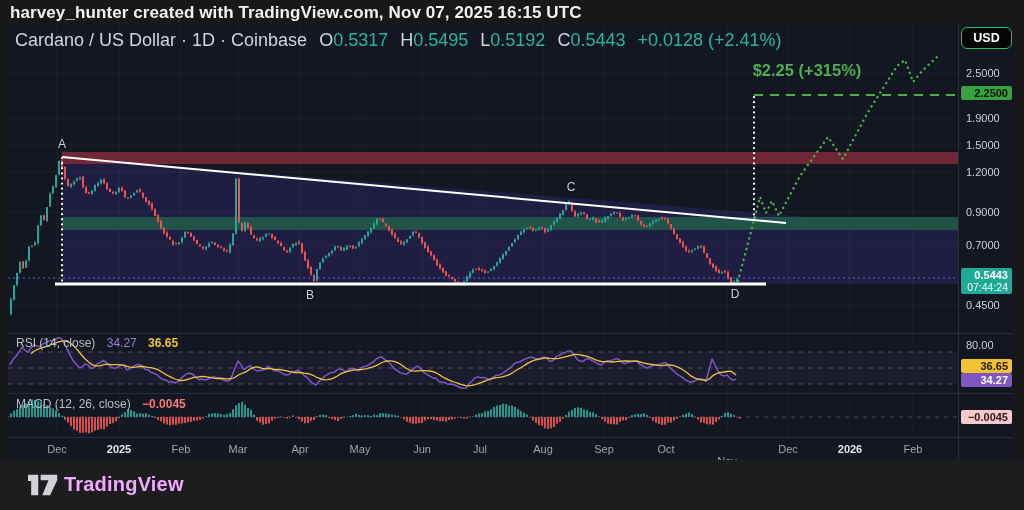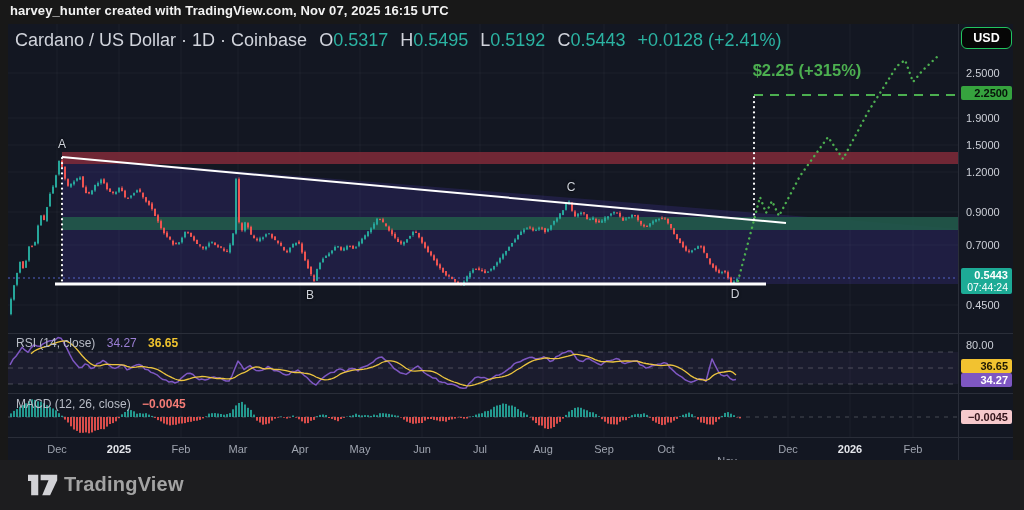--- a/index.html
+++ b/index.html
@@ -1,40 +1,40 @@
 <!DOCTYPE html>
 <html><head>
 <meta charset="utf-8">
 <style>
   html,body{margin:0;padding:0;width:1024px;height:510px;overflow:hidden;background:#181818;}
   *{box-sizing:border-box;}
   .stage{position:relative;width:1024px;height:510px;font-family:"Liberation Sans","DejaVu Sans",sans-serif;}
   svg#chart-canvas{position:absolute;left:0;top:0;}
-  .attribution{position:absolute;left:10px;top:3px;width:1014px;height:20px;font-size:13px;font-weight:bold;color:#f2f2f2;letter-spacing:.1px;}
+  .attribution{position:absolute;left:10px;top:3px;width:1014px;height:20px;font-size:17px;font-weight:bold;color:#f2f2f2;letter-spacing:.1px;}
   .legend{position:absolute;left:15px;top:30px;font-size:18px;color:#d1d4dc;white-space:nowrap;}
   .legend .ohlc-k{color:#d1d4dc;margin-left:7px;}
   .legend .ohlc-v{color:#2bb3a2;}
   .legend .chg{color:#2bb3a2;margin-left:7px;}
   .usd-btn{position:absolute;left:961px;top:27px;width:51px;height:22px;background:#060606;border:1px solid #22c55e;border-radius:6px;color:#fff;font-size:12.5px;font-weight:bold;display:flex;align-items:center;justify-content:center;}
   .ptick{position:absolute;left:966px;font-size:11px;color:#cdd0d8;transform:translateY(-50%);}
   .pbadge{position:absolute;left:961px;min-width:51px;padding:1px 4px;font-size:11px;font-weight:bold;text-align:right;border-radius:2px;transform:translateY(-50%);line-height:12px;}
   .pbadge .sub{font-weight:normal;font-size:10.5px;display:block;}
   .ttick{position:absolute;top:443px;font-size:11px;color:#9fa4af;transform:translateX(-50%);}
   .ttick.strong{color:#e4e6eb;font-weight:bold;}
   .plabel{position:absolute;font-size:12px;color:#ced2da;transform:translateX(-50%);text-shadow:0 0 3px #000;}
   .target-label{position:absolute;left:807px;top:61px;transform:translateX(-50%);font-size:16.5px;font-weight:bold;color:#4caf50;white-space:nowrap;}
   .rsi-legend,.macd-legend{position:absolute;left:16px;font-size:12px;color:#b8bcc6;white-space:nowrap;}
   .rsi-legend{top:336px;}
   .macd-legend{top:397px;}
   .rsi-val{color:#9b7fd4;margin-left:8px;}
   .rsi-ma{color:#f0c42e;margin-left:8px;font-weight:bold;}
   .macd-val{color:#f47c76;margin-left:8px;font-weight:bold;}
   .footer{position:absolute;left:0;top:460px;width:1024px;height:50px;background:#1d1d1f;}
   .tv-mark{position:absolute;left:28px;top:12px;}
-  .tv-text{position:absolute;left:64px;top:13px;font-size:20px;font-weight:bold;color:#a3a3a3;letter-spacing:.2px;}
+  .tv-text{position:absolute;left:64px;top:13px;font-size:20px;font-weight:bold;color:#f0abfc;letter-spacing:.2px;}
 </style>
 </head>
 <body>
 
 <div class="stage">
   <svg id="chart-canvas" width="1024" height="510" viewBox="0 0 1024 510">
       <rect x="8" y="24" width="1005" height="436" fill="#131722"></rect>
       <line x1="57" y1="24" x2="57" y2="437" stroke="rgba(255,255,255,0.045)" stroke-width="1"></line>
       <line x1="119" y1="24" x2="119" y2="437" stroke="rgba(255,255,255,0.045)" stroke-width="1"></line>
       <line x1="181" y1="24" x2="181" y2="437" stroke="rgba(255,255,255,0.045)" stroke-width="1"></line>

